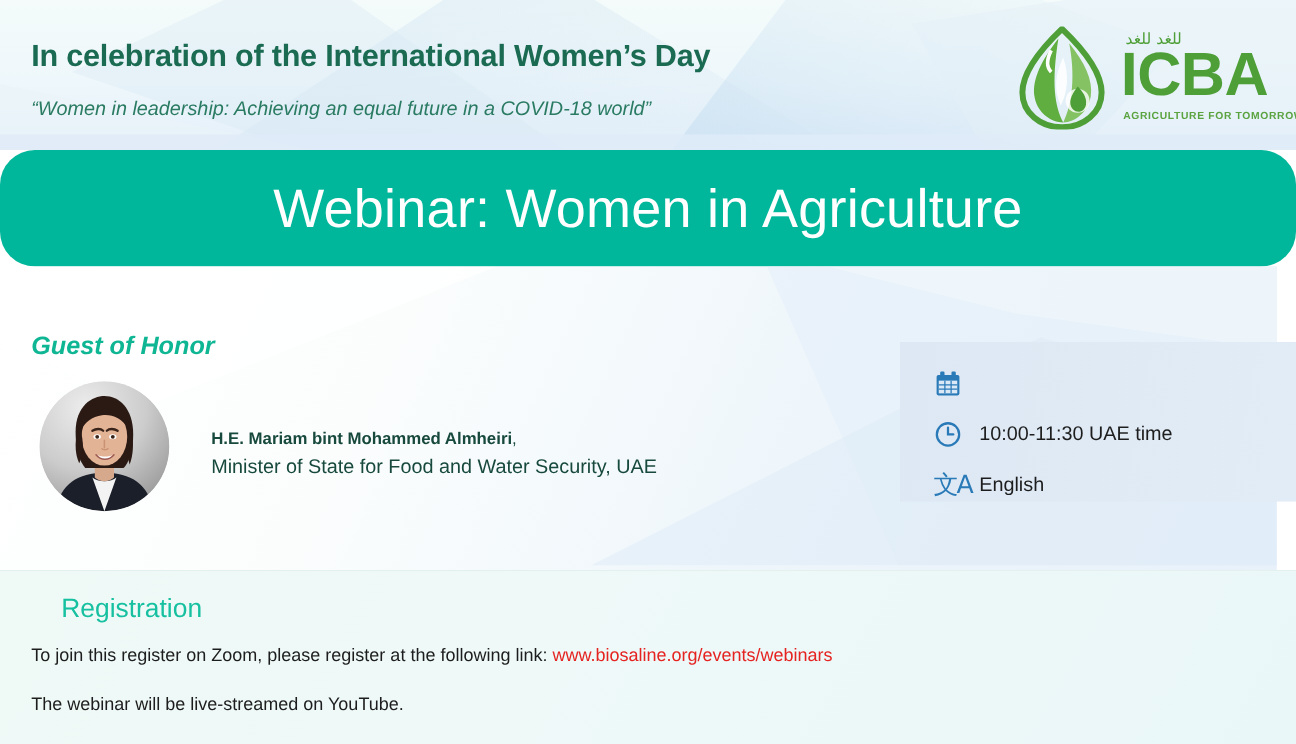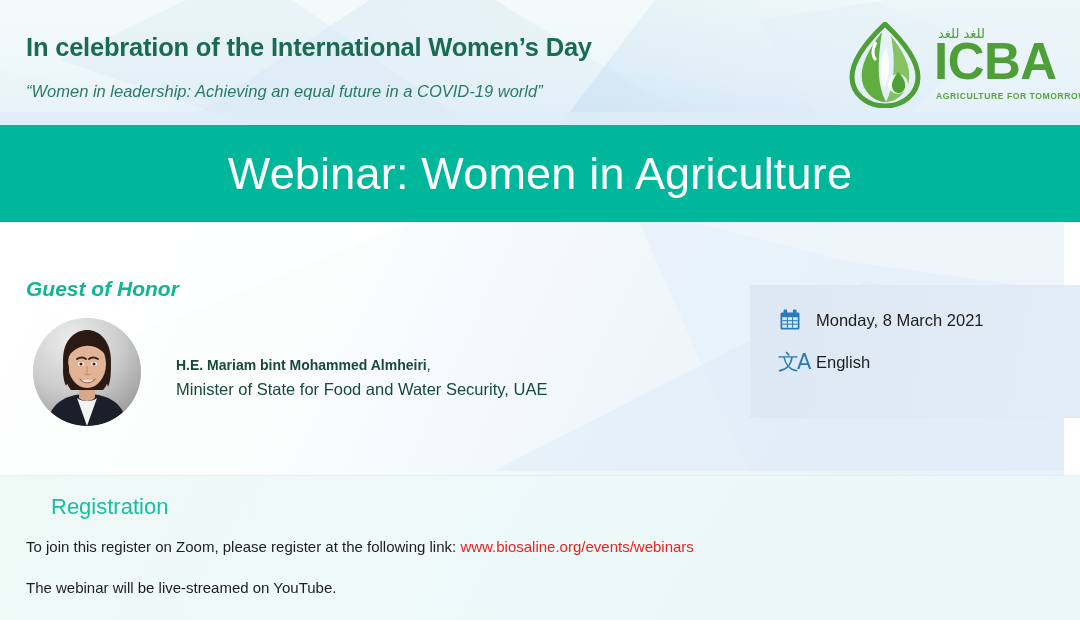--- a/index.html
+++ b/index.html
@@ -95,20 +95,21 @@
 
   
   .banner {
     position: absolute;
     left: 0; top: 125px;
     width: 1080px; height: 97px;
     background: #00b79b;
     display: flex;
     align-items: center;
     justify-content: center;
+    border-radius: 29px;
   }
   .banner-title {
     font-size: 45px;
     color: #ffffff;
     font-weight: normal;
     letter-spacing: 0.2px;
     white-space: nowrap;
   }
 
   
@@ -246,21 +247,21 @@
       </defs>
       <polygon points="430,-40 700,125 430,180 180,125" fill="url(#hg1)"></polygon>
       <polygon points="700,-60 980,40 900,125 560,125" fill="url(#hg2)"></polygon>
       <polygon points="250,-30 470,125 250,125 60,60" fill="#d8e9f4" opacity="0.35"></polygon>
       <polygon points="760,20 1080,-30 1080,125 820,125" fill="#e4f0f8" opacity="0.5"></polygon>
       <polygon points="0,70 260,125 0,125" fill="#eaf4f9" opacity="0.6"></polygon>
       <rect x="0" y="112" width="1080" height="13" fill="#dfebf8" opacity="0.85"></rect>
     </svg>
 
     <div class="hdr-title">In celebration of the International Women’s Day</div>
-    <div class="hdr-sub">“Women in leadership: Achieving an equal future in a COVID-19 world”</div>
+    <div class="hdr-sub">“Women in leadership: Achieving an equal future in a COVID-18 world”</div>
 
     <div class="logo">
       <svg class="logo-mark" viewBox="0 0 78 86">
         <path d="M39 2 C18 22 6 40 6 55 C6 72 21 84 39 84 C57 84 72 72 72 55 C72 40 60 22 39 2 Z" fill="none" stroke="#4f9f38" stroke-width="5"></path>
         <path d="M36 10 C22 28 14 44 16 58 C18 72 30 80 40 80 C33 66 30 48 36 10 Z" fill="#5fae3f"></path>
         <path d="M45 14 C58 30 65 45 63 58 C61 71 50 80 40 80 C48 64 50 40 45 14 Z" fill="#79bc52" opacity="0.9"></path>
         <path d="M40 26 C33 40 32 54 38 66 C44 54 45 40 40 26 Z" fill="#ffffff" opacity="0.85"></path>
         <circle cx="52" cy="62" r="10" fill="#ffffff" opacity="0.8"></circle>
         <path d="M52 50 C46 58 44 64 48 69 C52 73 58 71 59 65 C60 59 56 54 52 50 Z" fill="#4f9f38"></path>
         <path d="M30 20 C26 28 26 34 30 38" fill="none" stroke="#ffffff" stroke-width="3"></path>
@@ -346,23 +347,31 @@
           <rect x="5.5" y="1.6" width="3.6" height="4.6" rx="1" fill="#2a7ab8"></rect>
           <rect x="14.9" y="1.6" width="3.6" height="4.6" rx="1" fill="#2a7ab8"></rect>
           <g stroke="#2a7ab8" stroke-width="1.05">
             <line x1="4.3" y1="12.7" x2="19.7" y2="12.7"></line>
             <line x1="4.3" y1="16.2" x2="19.7" y2="16.2"></line>
             <line x1="9.4" y1="9.2" x2="9.4" y2="19.8"></line>
             <line x1="14.6" y1="9.2" x2="14.6" y2="19.8"></line>
           </g>
         </svg>
       </span>
-      <span class="info-text">Monday, 8 March 2021</span>
-    </div>
-
+    </div>
+
+    <div class="info-row">
+      <span class="info-icon">
+        <svg width="24" height="24" viewBox="0 0 24 24" fill="none">
+          <circle cx="12" cy="12" r="9.3" stroke="#2a7ab8" stroke-width="1.9" fill="none"></circle>
+          <path d="M12 6.4 V12 H16.4" stroke="#2a7ab8" stroke-width="1.9" stroke-linecap="round" fill="none"></path>
+        </svg>
+      </span>
+      <span class="info-text">10:00-11:30 UAE time</span>
+    </div>
 
     <div class="info-row">
       <span class="info-icon">
         <span class="glyph-translate">文A</span>
       </span>
       <span class="info-text">English</span>
     </div>
 
   </div>
 

